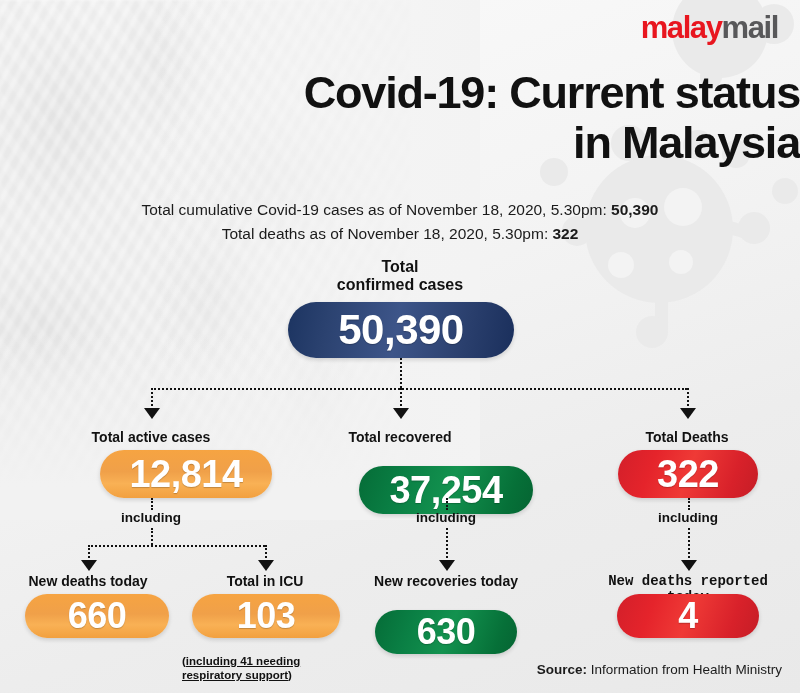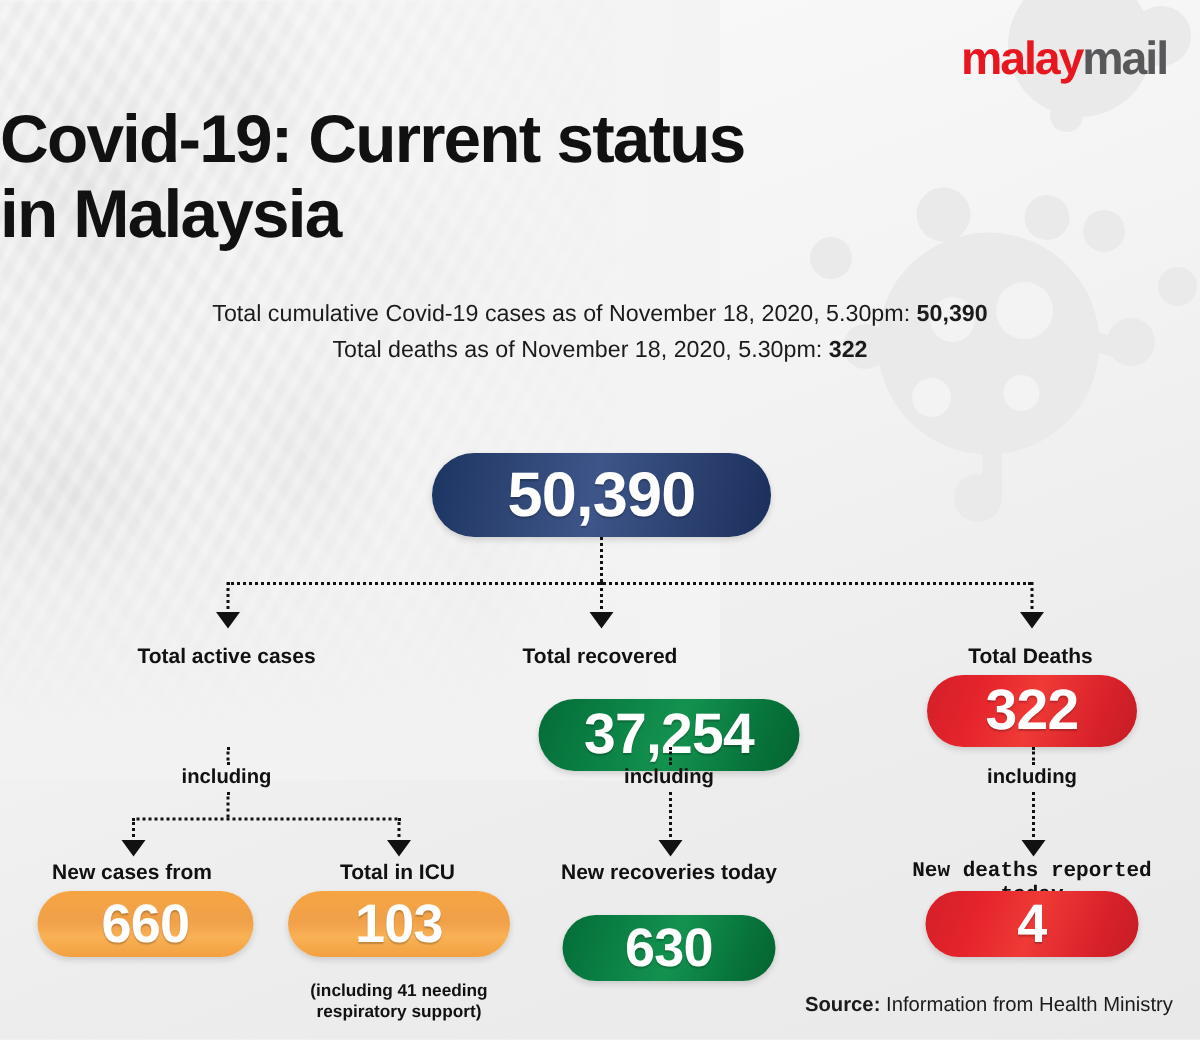--- a/index.html
+++ b/index.html
@@ -61,31 +61,31 @@
     background:#eaeaea;
   }
   .virus .stem { position:absolute; background:#eaeaea; }
   .virus .dot-in { position:absolute; border-radius:50%; background:#f3f3f3; }
 
   
   .logo {
     position:absolute; right:22px; top:12px;
     font-size:31px; font-weight:bold; letter-spacing:-1.4px;
     line-height:1;
-    margin-top:11px;
   }
   .logo .m1 { color:#e8161f; }
   .logo .m2 { color:#58585a; }
 
   
   .headline {
     position:absolute; left:0; top:68px; width:800px;
-    text-align:left; color:#111;
+    text-align:right; color:#111;
     font-size:45px; font-weight:bold; line-height:1.12;
     letter-spacing:-1.2px;
+    padding-left:40px;
   }
   .headline .l2 { display:block; }
 
   .subline {
     position:absolute; left:0; top:198px; width:800px;
     text-align:center; color:#1b1b1b;
     font-size:15.5px; line-height:1.55;
   }
   .subline b { font-weight:bold; }
 
@@ -106,22 +106,22 @@
   .pill.navy  { background:linear-gradient(100deg,#1c3461 0%,#2b4270 18%,#3d5589 48%,#2a3f6d 78%,#1a2f5c 100%); }
   .pill.orange{ background:linear-gradient(180deg,#f6a442 0%,#f0a049 45%,#f9b155 70%,#f2a03f 100%); }
   .pill.green { background:linear-gradient(110deg,#056c37 0%,#0a7f44 25%,#13924f 52%,#067038 85%,#056432 100%);margin-top:16px; }
   .pill.red   { background:linear-gradient(110deg,#d31f2a 0%,#e5242b 25%,#ef3a36 50%,#d8212a 80%,#c51d26 100%); }
 
   .incl {
     position:absolute; text-align:center;
     font-size:13.5px; font-weight:bold; color:#111;
   }
   .note {
-    position:absolute; text-align:center;
-    font-size:11.5px; font-weight:bold; color:#111; line-height:1.2;
+    position:absolute; 
+    font-size:11.5px; font-weight:bold; color:#111; line-height:1.2;text-decoration:underline;
   }
 
   
   .vline {
     position:absolute; width:0;
     border-left:2.5px dotted #111;
   }
   .hline {
     position:absolute; height:0;
     border-top:2.5px dotted #111;
@@ -185,36 +185,43 @@
     <div>
       <span>Total cumulative Covid-19 cases as of November 18, 2020, 5.30pm:</span>
       <b>50,390</b>
     </div>
     <div>
       <span>Total deaths as of November 18, 2020, 5.30pm:</span>
       <b>322</b>
     </div>
   </div>
 
+  <div class="cap big" style="left:300px; top:258px; width:200px;">
+    <div>Total</div>
+    <div>confirmed cases</div>
+  </div>
   <div class="pill navy" style="left:288px; top:302px; width:226px; height:56px; font-size:42px;">
     <span>50,390</span>
   </div>
 
   <div class="vline" style="left:400px; top:358px; height:30px;"></div>
   <div class="hline" style="left:151px; top:388px; width:536px;"></div>
   <div class="vline" style="left:151px; top:388px; height:22px;"></div>
   <div class="vline" style="left:400px; top:388px; height:22px;"></div>
   <div class="vline" style="left:687px; top:388px; height:22px;"></div>
   <div class="arrow" style="left:144px; top:408px;"></div>
   <div class="arrow" style="left:393px; top:408px;"></div>
   <div class="arrow" style="left:680px; top:408px;"></div>
 
   <div class="cap" style="left:51px; top:430px; width:200px;">
     <span>Total active cases</span>
   </div>
+  <div class="pill orange" style="left:100px; top:450px; width:172px; height:48px; font-size:38px;">
+    <span>12,814</span>
+  </div>
   <div class="incl" style="left:101px; top:510px; width:100px;">
     <span>including</span>
   </div>
 
   <div class="cap" style="left:300px; top:430px; width:200px;">
     <span>Total recovered</span>
   </div>
   <div class="pill green" style="left:359px; top:450px; width:174px; height:48px; font-size:38px;">
     <span>37,254</span>
   </div>
@@ -242,21 +249,21 @@
 
   <div class="vline" style="left:446px; top:498px; height:12px;"></div>
   <div class="vline" style="left:446px; top:528px; height:34px;"></div>
   <div class="arrow" style="left:439px; top:560px;"></div>
 
   <div class="vline" style="left:688px; top:498px; height:12px;"></div>
   <div class="vline" style="left:688px; top:528px; height:34px;"></div>
   <div class="arrow" style="left:681px; top:560px;"></div>
 
   <div class="cap" style="left:-12px; top:574px; width:200px;">
-    <span>New cases from</span>
+    <span>New deaths today</span>
   </div>
   <div class="pill orange" style="left:25px; top:594px; width:144px; height:44px; font-size:36px;">
     <span>660</span>
   </div>
 
   <div class="cap" style="left:165px; top:574px; width:200px;">
     <span>Total in ICU</span>
   </div>
   <div class="pill orange" style="left:192px; top:594px; width:148px; height:44px; font-size:36px;">
     <span>103</span>

